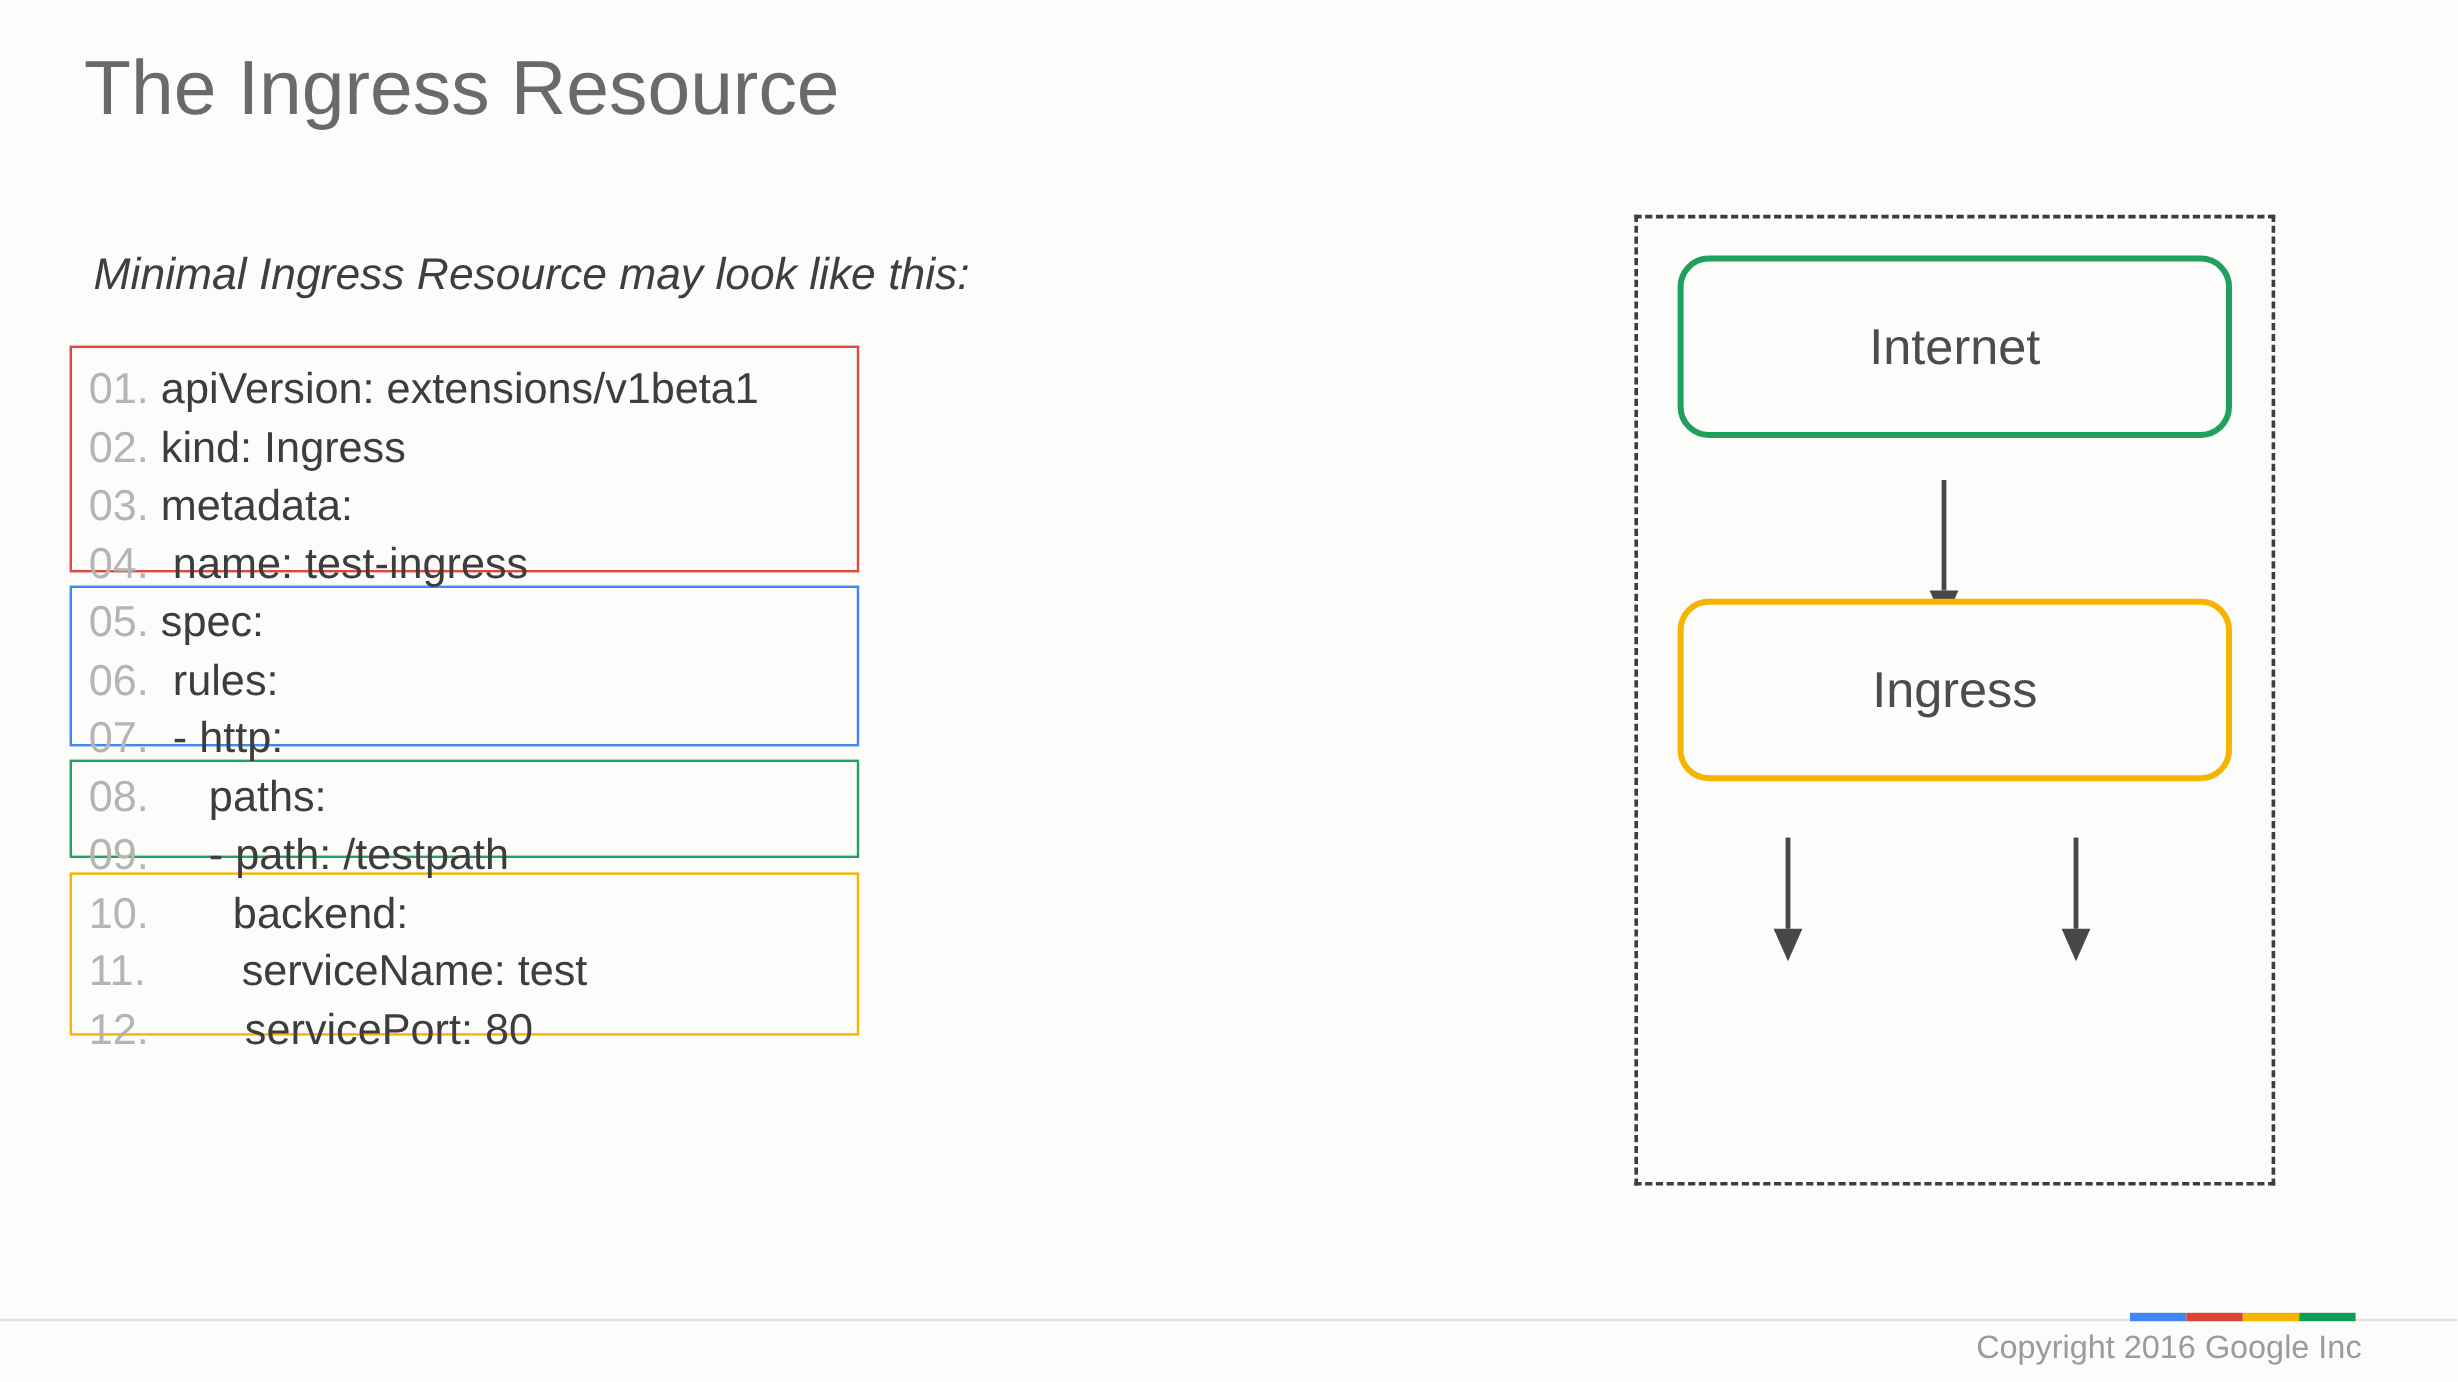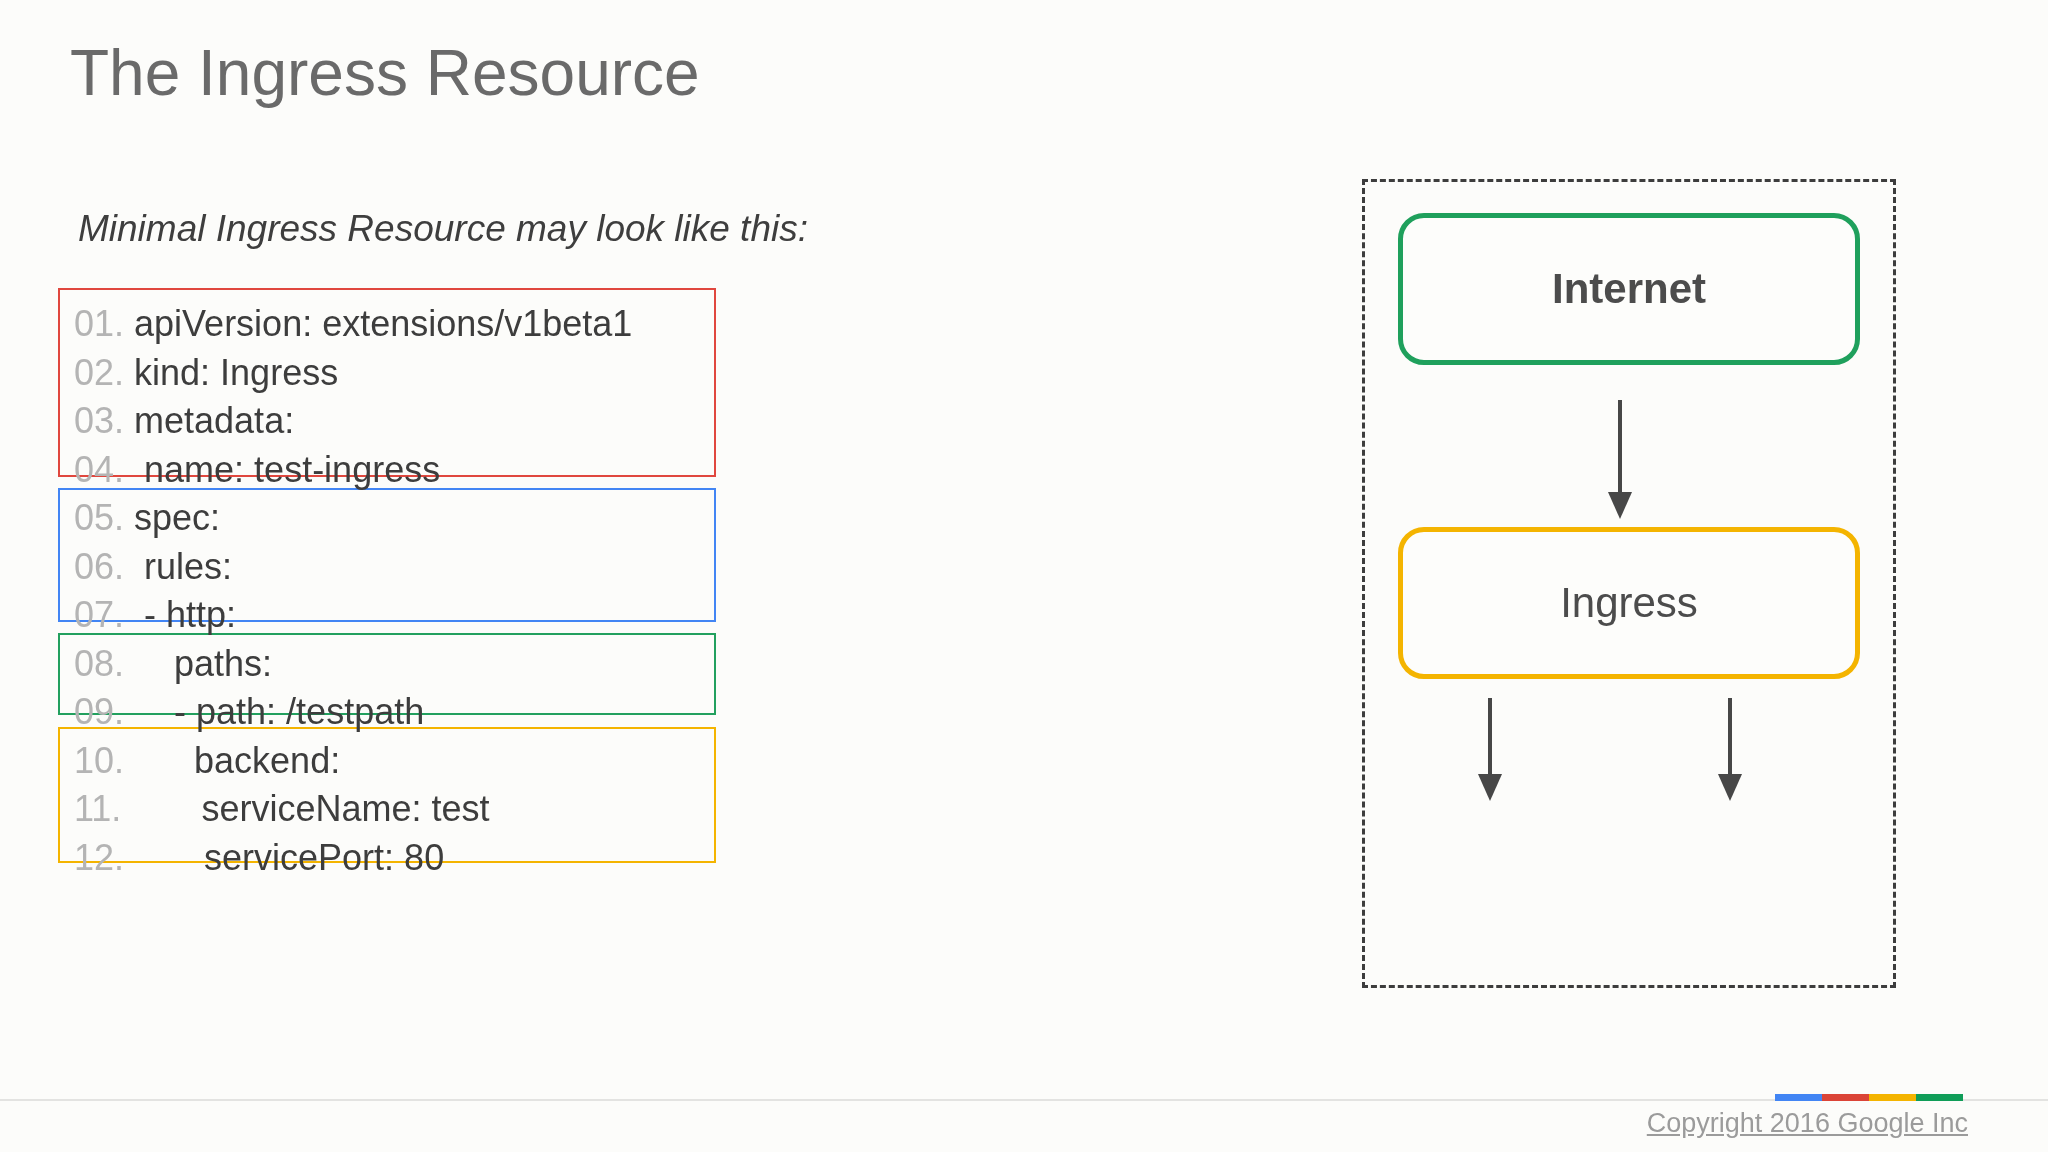--- a/index.html
+++ b/index.html
@@ -48,22 +48,22 @@
     position:absolute;left:1362px;top:179px;width:534px;height:809px;
     border:3px dashed #3d3d3d;box-sizing:border-box;
   }
   .flow-node{
     position:absolute;left:1398px;width:462px;height:152px;
     border:5px solid #888;border-radius:26px;
     box-sizing:border-box;background:#fdfdfb;
     display:flex;align-items:center;justify-content:center;
     font-size:42px;color:#4c4c4c;
   }
-  .fn-0{top:213px;font-weight:bold;}
-  .fn-1{top:527px;}
+  .fn-0{top:213px;}
+  .fn-1{top:499px;}
   .fn-2{top:807px;}
 
   .flow-arrow{
     position:absolute;width:24px;color:#474747;
     display:flex;flex-direction:column;align-items:center;
   }
   .flow-arrow .shaft{width:4px;background:currentColor;}
   .flow-arrow .head{
     width:0;height:0;
     border-left:12px solid transparent;
@@ -91,21 +91,21 @@
   .gcp-product{
     font-size:27px;color:#a9a9a9;margin-left:2px;
   }
   .color-bars{
     position:absolute;left:1775px;top:1094px;width:188px;height:7px;
     display:flex;
   }
   .color-bars span{flex:1;height:7px;}
   .copyright{
     position:absolute;right:80px;top:1108px;
-    font-size:27px;color:#9b9b9b;text-decoration:underline;
+    font-size:27px;color:#9b9b9b;
   }
 </style>
 </head>
 <body>
 
 <div class="slide">
 
   <div class="title">The Ingress Resource</div>
   <div class="subtitle">Minimal Ingress Resource may look like this:</div>
 

